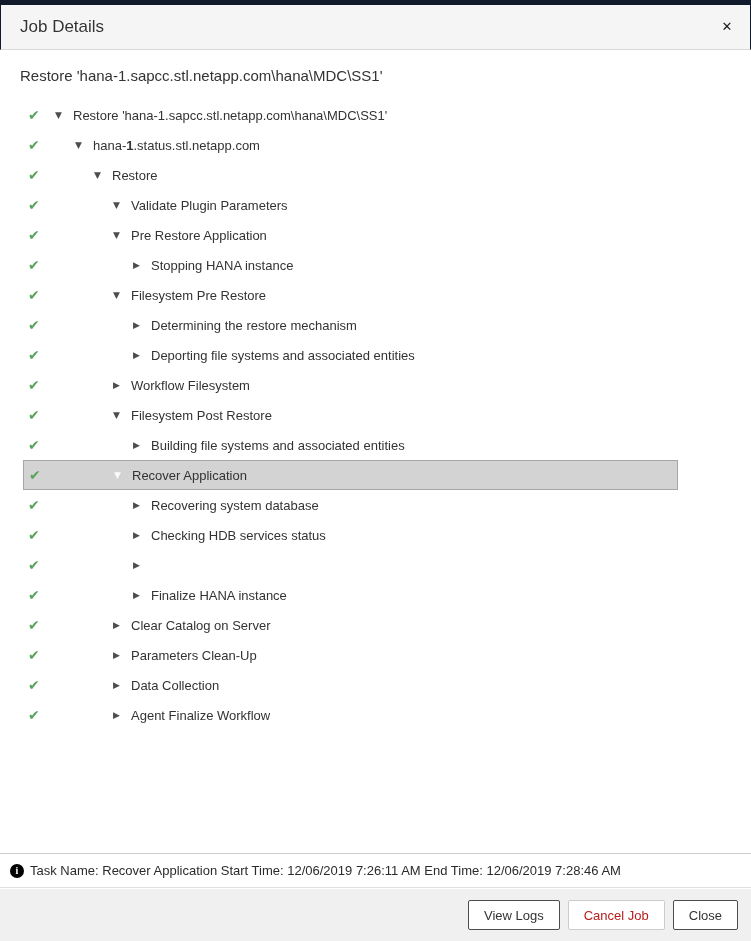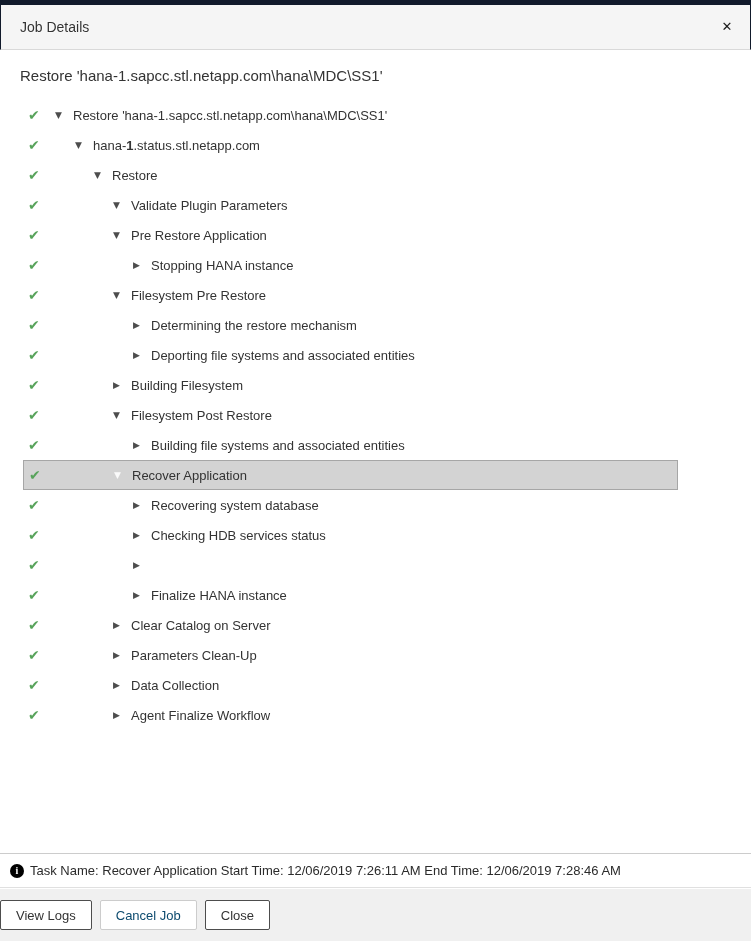--- a/index.html
+++ b/index.html
@@ -10,21 +10,21 @@
 
   .top-accent { height: 5px; background: #111a2b; flex: 0 0 auto; }
 
   .titlebar {
     height: 45px; background: #f5f5f5;
     border-left: 1px solid #111a2b; border-right: 1px solid #111a2b;
     border-bottom: 1px solid #d9d9d9;
     display: flex; align-items: center; position: relative; flex: 0 0 auto;
   }
   .titlebar .title {
-    padding-left: 19px; font-size: 14px; color: #333;
+    padding-left: 19px; font-size: 17px; color: #333;
     text-shadow: 0 0 3px #ffffff, 0 0 1px #ffffff;
   }
   .close-btn {
     position: absolute; right: 13px; top: 12px; width: 20px; height: 20px;
     background: transparent; border: 0; cursor: pointer;
     font-size: 13px; font-weight: bold; color: #1a1a1a; line-height: 20px; text-align: center;
     font-family: "DejaVu Sans", sans-serif;
   }
 
   .subtitle-wrap { padding: 17px 20px 12px 20px; flex: 0 0 auto; }
@@ -59,30 +59,30 @@
   .info-icon {
     width: 14px; height: 14px; border-radius: 50%; background: #000000; color: #ffffff;
     display: inline-flex; align-items: center; justify-content: center;
     font-size: 10px; font-weight: bold; font-family: "Liberation Serif", serif;
     margin-right: 6px; flex: 0 0 auto;
   }
 
   .button-bar {
     position: absolute; left: 0; right: 0; top: 889px; bottom: 0;
     background: #f0f0f0;
-    display: flex; align-items: flex-start;
+    display: flex; justify-content: flex-end; align-items: flex-start;
     padding: 11px 13px 0 0; gap: 8px;
   }
   .btn {
     height: 30px; padding: 0 15px; background: #ffffff;
     border: 1px solid #4d4d4d; border-radius: 2px;
     font-size: 13px; color: #333333; font-family: "Liberation Sans", sans-serif;
     cursor: pointer;
   }
-  .btn.disabled { border-color: #cccccc; color: #0c4a6e; cursor: default; }
+  .btn.disabled { border-color: #cccccc; color: #b91c1c; cursor: default; }
 </style>
 </head>
 <body>
 
 <div class="dialog">
   <div class="top-accent"></div>
 
   <div class="titlebar">
     <span class="title">Job Details</span>
     <button class="close-btn">✕</button>
@@ -144,21 +144,21 @@
       <div class="tree-row">
         <span class="check">✔</span>
         <span class="spacer" style="width: 110px;"></span>
         <span class="twisty">▶</span>
         <span class="row-label">Deporting file systems and associated entities</span>
       </div>
       <div class="tree-row">
         <span class="check">✔</span>
         <span class="spacer" style="width: 90px;"></span>
         <span class="twisty">▶</span>
-        <span class="row-label">Building Filesystem</span>
+        <span class="row-label">Workflow Filesystem</span>
       </div>
       <div class="tree-row">
         <span class="check">✔</span>
         <span class="spacer" style="width: 90px;"></span>
         <span class="twisty">▼</span>
         <span class="row-label">Filesystem Post Restore</span>
       </div>
       <div class="tree-row">
         <span class="check">✔</span>
         <span class="spacer" style="width: 110px;"></span>

